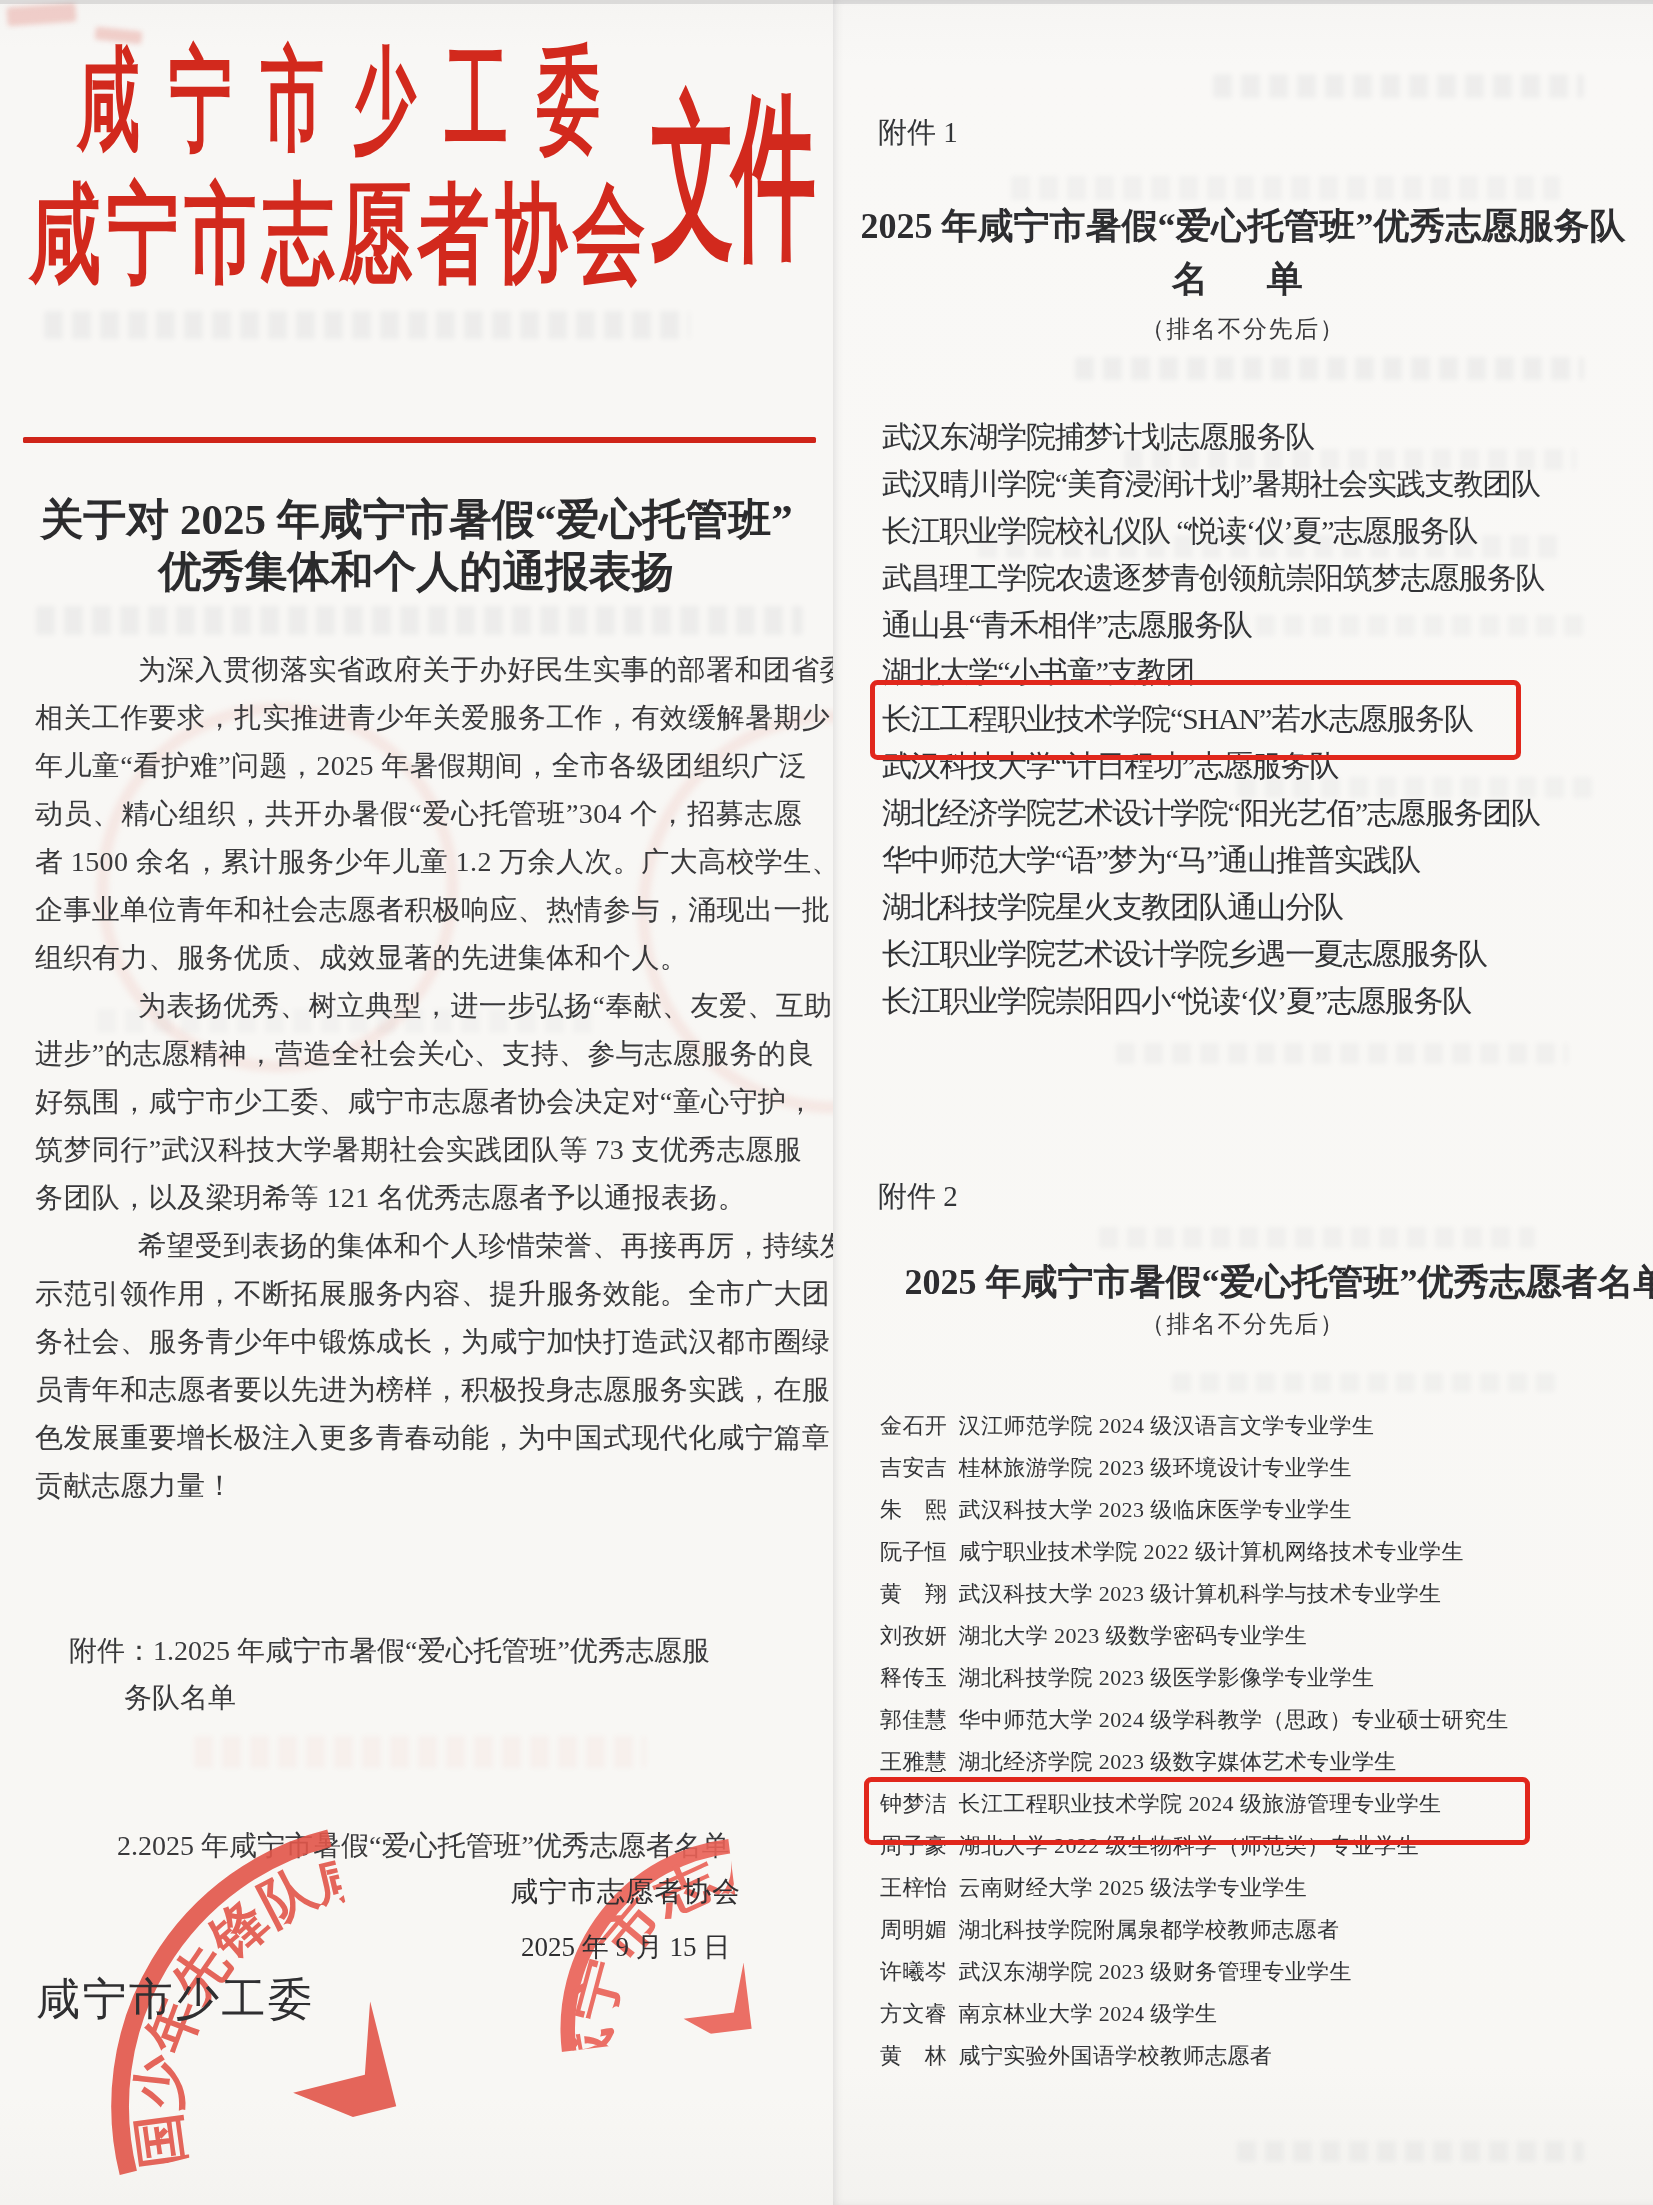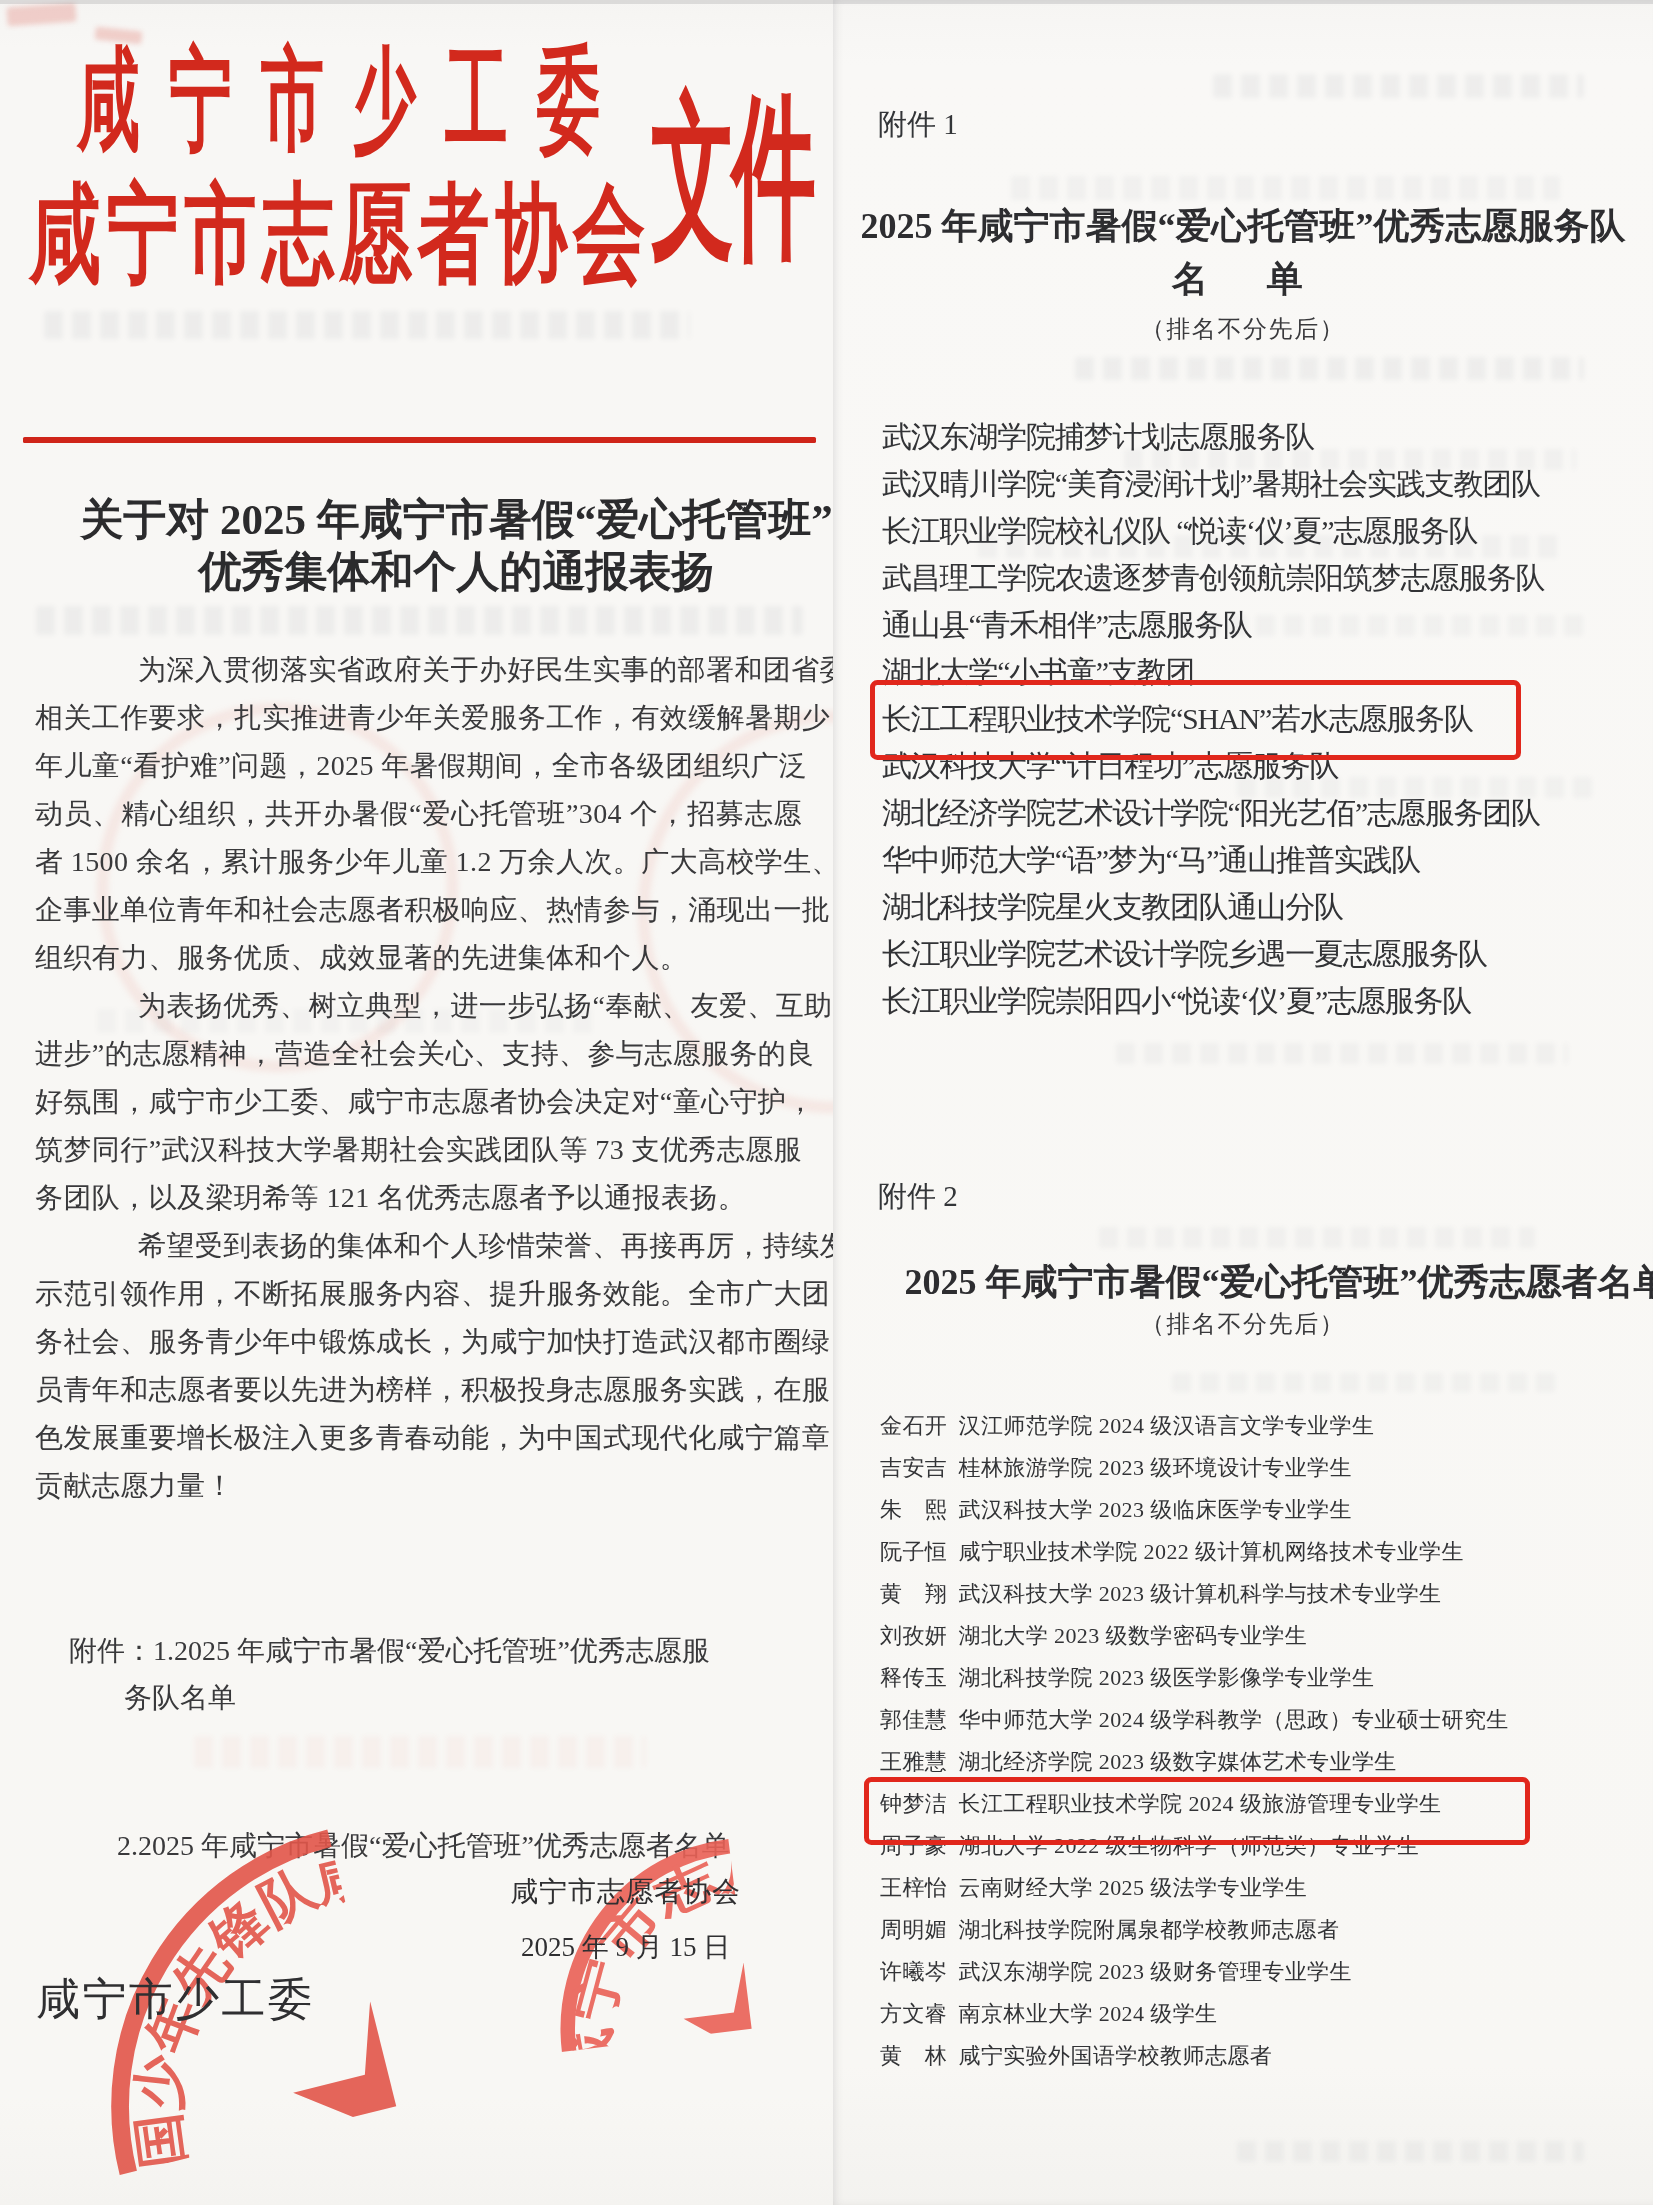--- a/index.html
+++ b/index.html
@@ -22,21 +22,21 @@
   .scan-edge{position:absolute;left:0;top:0;width:1654px;height:4px;background:rgba(150,150,155,.28);}
 
   
   .hdr-line{position:absolute;color:#d2291d;font-weight:bold;white-space:nowrap;transform-origin:0 0;line-height:1;}
   .hdr-l1{left:77px;top:45px;font-size:63px;letter-spacing:29px;transform:scaleY(1.78);}
   .hdr-l2{left:29px;top:181px;font-size:72px;letter-spacing:5.7px;transform:scaleY(1.50);}
   .hdr-doc{left:651px;top:90px;font-size:84px;letter-spacing:-3.2px;transform:scaleY(2.12);}
   .red-rule{position:absolute;left:22.6px;top:437px;width:793px;height:5.7px;background:#cf2419;border-radius:1.6px;}
 
   
-  .doc-title{position:absolute;left:0;top:494px;width:833px;text-align:center;color:#2b2b2d;font-weight:bold;padding-left:40px;}
+  .doc-title{position:absolute;left:0;top:494px;width:833px;text-align:center;color:#2b2b2d;font-weight:bold;}
   .doc-title .tline{font-size:43px;line-height:52px;letter-spacing:0px;white-space:nowrap;}
   .body-text{position:absolute;left:35px;top:646px;width:767px;color:#39393b;}
   .bline{
     font-size:28px;line-height:48px;height:48px;white-space:nowrap;
     text-align:justify;text-align-last:justify;letter-spacing:0.4px;
   }
   .bline.indent{padding-left:103px;}
   .bline.end{text-align-last:left;white-space:normal;}
 
   .att{position:absolute;color:#39393b;font-size:28px;line-height:36px;white-space:nowrap;}
@@ -48,21 +48,21 @@
   .sig-left{position:absolute;left:36px;top:1970px;font-size:44px;letter-spacing:2.4px;color:#2f2f31;z-index:6;white-space:nowrap;}
   .sig-right{position:absolute;left:452px;top:1873px;width:347px;text-align:center;color:#2f2f31;z-index:6;}
   .sig-right .org{font-size:28px;letter-spacing:0.8px;white-space:nowrap;}
   .sig-right .date{font-size:27px;margin-top:18px;white-space:nowrap;}
   .seal{position:absolute;z-index:4;opacity:.9;}
   .seal-left{left:39px;top:1827px;transform:rotate(-14deg);}
   .seal-right{left:518px;top:1822px;transform:rotate(-7deg);}
 
   
   .att-label{position:absolute;left:45px;font-size:29px;color:#333538;white-space:nowrap;}
-  .att1{top:105px;} .att2{top:1177px;}
+  .att1{top:113px;} .att2{top:1177px;}
   .r-title{position:absolute;left:0;width:820px;text-align:center;font-weight:bold;color:#2d2d30;white-space:nowrap;}
   .r-title1a{top:202px;font-size:36px;}
   .r-title1b{top:255px;font-size:36px;letter-spacing:11.3px;}
   .r-title2{top:1258px;font-size:36px;padding-left:44px;}
   .r-note{position:absolute;left:0;width:820px;text-align:center;font-size:24px;letter-spacing:1.6px;color:#3a3a3d;}
   .r-note1{top:313px;} .r-note2{top:1308px;}
 
   ol.team-list,ol.vol-list{list-style:none;margin:0;padding:0;position:absolute;}
   .team-list{left:49px;top:413px;width:764px;}
   .team-list li{height:47px;line-height:47px;font-size:30px;letter-spacing:-1.2px;color:#323336;white-space:nowrap;}

